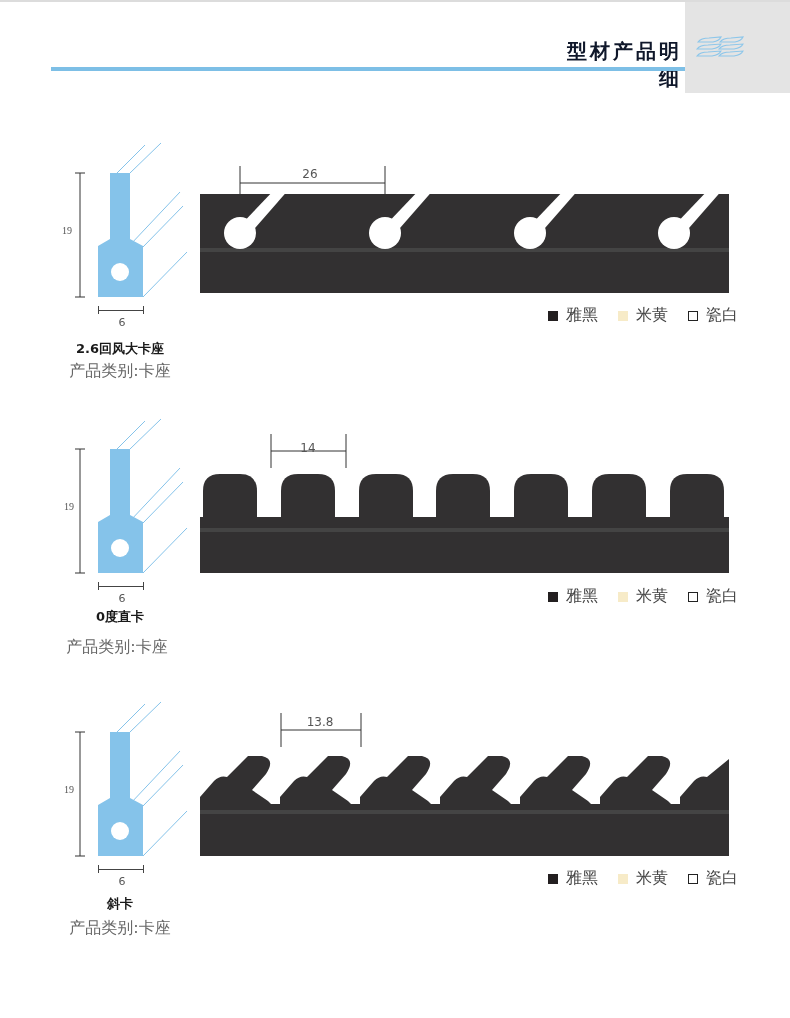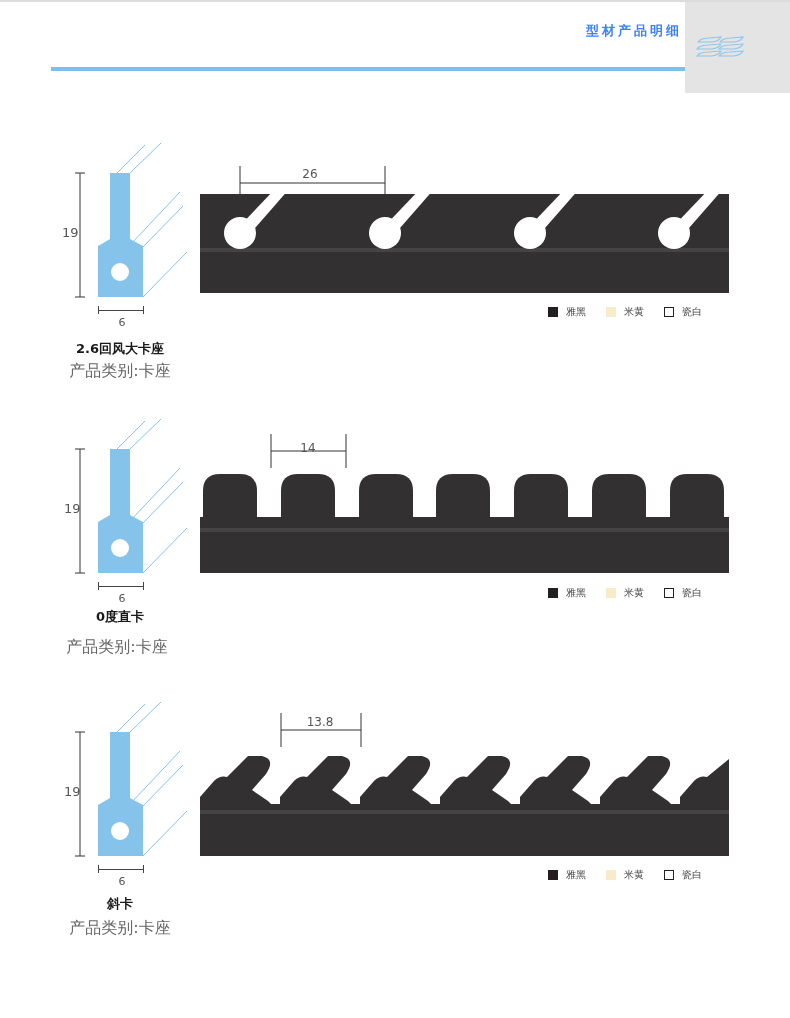--- a/index.html
+++ b/index.html
@@ -1,36 +1,36 @@
 <!DOCTYPE html>
 <html><head>
 <meta charset="utf-8">
 <style>
   * { margin:0; padding:0; box-sizing:border-box; }
   html, body { width:790px; height:1018px; background:#ffffff; overflow:hidden; }
   body { position:relative; font-family:"DejaVu Sans","Liberation Sans",sans-serif; color:#333; }
   .topstrip { position:absolute; left:0; top:0; width:790px; height:2px; background:#dcdcdc; }
-  .header-title { position:absolute; left:560px; top:22px; width:122px; text-align:right;
-    font-family:"DejaVu Serif","Liberation Serif",serif; font-weight:bold; font-size:13px;
-    letter-spacing:3px; color:#3b82f6; }
+  .header-title { position:absolute; left:560px; top:38px; width:122px; text-align:right;
+    font-family:"DejaVu Serif","Liberation Serif",serif; font-weight:bold; font-size:20px;
+    letter-spacing:3px; color:#0f172a; }
   .header-line { position:absolute; left:51px; top:67px; width:634px; height:4px; background:#7dbfe6; }
   .corner-block { position:absolute; left:685px; top:2px; width:105px; height:91px; background:#e4e4e4; }
   .corner-logo { position:absolute; left:10px; top:34px; }
 
   .section { position:absolute; left:0; width:790px; height:260px; }
   .profile { position:absolute; left:55px; top:0; width:140px; height:170px; }
-  .dim-v-label { position:absolute; font-size:13px; color:#555; }
+  .dim-v-label { position:absolute; font-size:10px; color:#555;font-family:Liberation Serif, serif; }
   .dim-h-label { position:absolute; font-size:11px; color:#555; text-align:center; width:30px; }
   .product-name { position:absolute; width:150px; text-align:center; font-weight:bold; font-size:13px; color:#1a1a1a; }
   .product-cat { position:absolute; width:150px; text-align:center; font-size:16px; color:#666; }
 
   .strip { position:absolute; left:200px; width:530px; }
   .pitch-label { position:absolute; font-size:12px; color:#555; text-align:center; }
 
-  .legend { position:absolute; left:548px; display:flex; align-items:center; font-size:10px; color:#444; }
+  .legend { position:absolute; left:548px; display:flex; align-items:center; font-size:16px; color:#444; }
   .legend-item { display:flex; align-items:center; margin-right:20px; }
   .legend-item:last-child { margin-right:0; }
   .swatch { width:10px; height:10px; margin-right:8px; }
 </style>
 </head>
 <body>
 
 <div class="topstrip"></div>
 
 <div class="header-title">型材产品明细</div>

